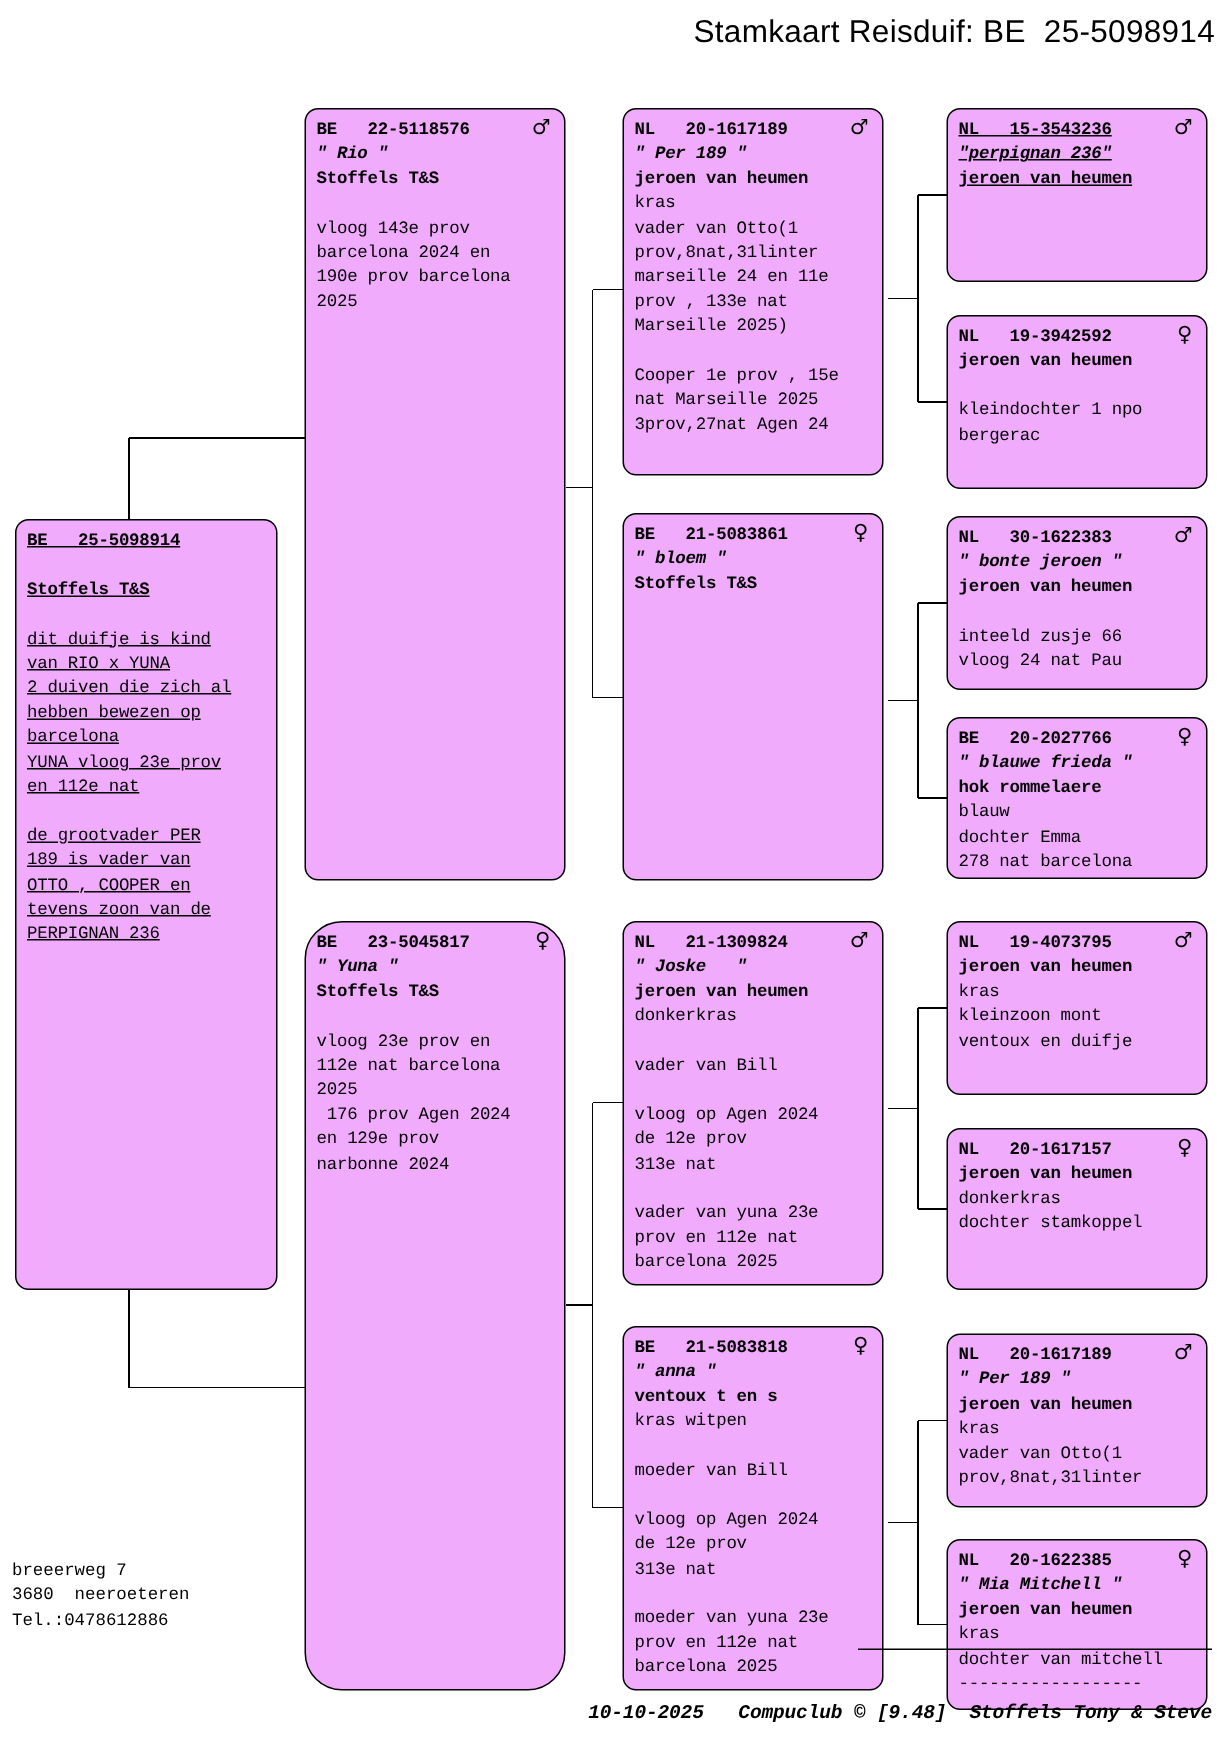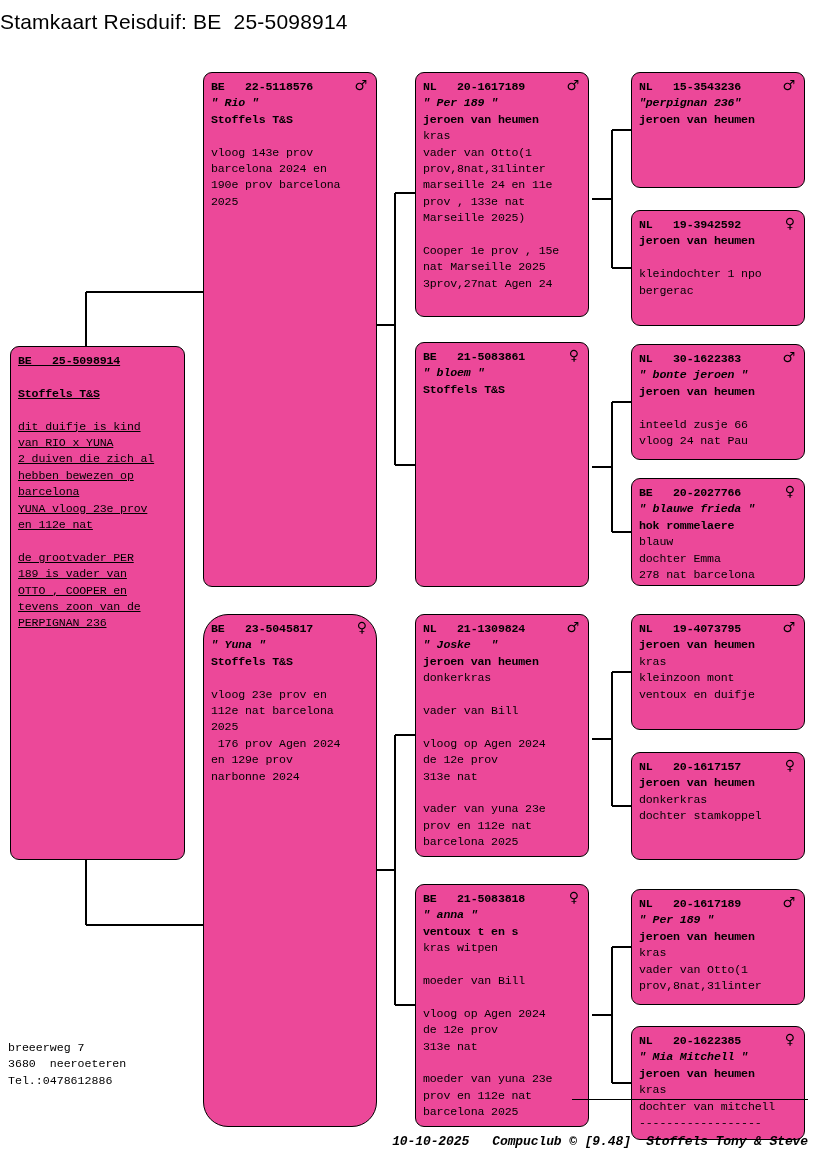--- a/index.html
+++ b/index.html
@@ -12,32 +12,32 @@
 
   
   .title{
     position:absolute;left:0;top:10px;width:816px;
     text-align:center;
     font-family:"Liberation Sans","DejaVu Sans",sans-serif;
     font-size:21px;font-weight:400;letter-spacing:.2px;
     white-space:pre;
   }
   
-  .title{text-align:left;padding-right:38px;box-sizing:border-box;}
+  .title{text-align:right;padding-right:6px;box-sizing:border-box;}
 
   
   #wires{position:absolute;left:0;top:0;width:816px;height:1172px;}
 
   
   .box{
     position:absolute;
     box-sizing:border-box;
     border:1.3px solid #000;
     border-radius:9px;
-    background:#ec4899;
+    background:#f0abfc;
     padding:6px 7px 4px 7px;
     overflow:hidden;
   }
   .bx-line{
     font-size:11.6px;
     line-height:16.4px;
     white-space:pre;
     letter-spacing:-0.15px;
   }
   .bx-ring{font-weight:bold;}
@@ -226,21 +226,21 @@
         <div class="bx-line">vloog op Agen 2024</div>
         <div class="bx-line">de 12e prov</div>
         <div class="bx-line">313e nat</div>
         <div class="bx-blank"></div>
         <div class="bx-line">moeder van yuna 23e</div>
         <div class="bx-line">prov en 112e nat</div>
         <div class="bx-line">barcelona 2025</div>
       </div>
   </div>
 
-  <div class="box" style="left:631px;top:72px;width:174px;height:116px;">
+  <div class="box" style="left:631px;top:72px;width:174px;height:116px;text-decoration:underline;">
     <div class="bx-line bx-ring">NL   15-3543236</div>
     <div class="sex">♂</div>
     <div class="bx-line bx-name">"perpignan 236"</div>
     <div class="bx-line bx-owner">jeroen van heumen</div>
     <div class="bx-body"></div>
   </div>
 
   <div class="box" style="left:631px;top:210px;width:174px;height:116px;">
     <div class="bx-line bx-ring">NL   19-3942592</div>
     <div class="sex">♀</div>

